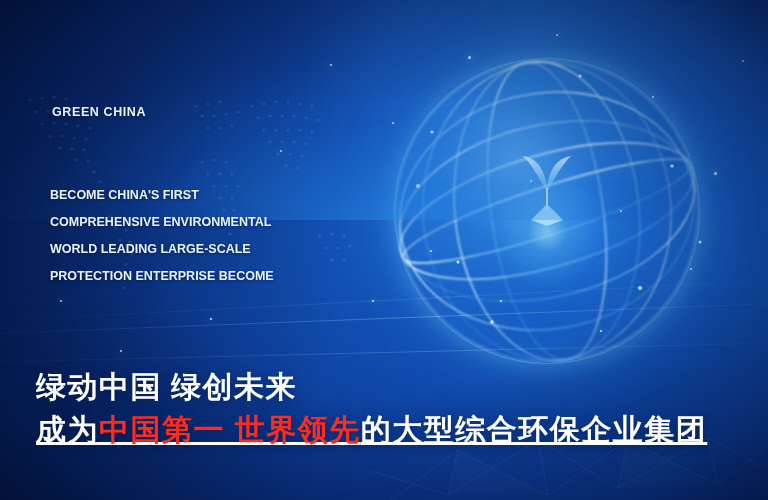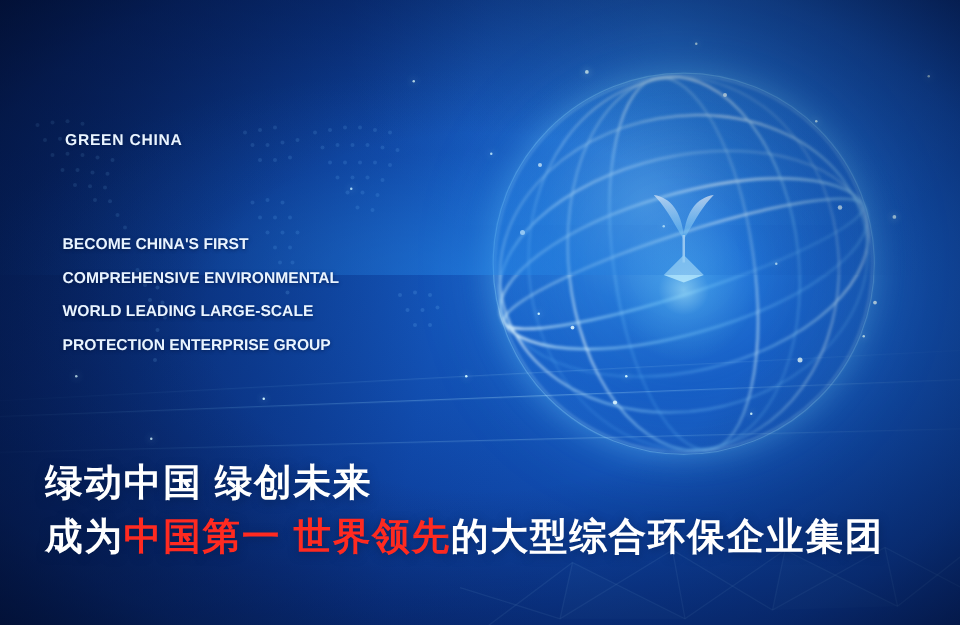--- a/index.html
+++ b/index.html
@@ -139,28 +139,30 @@
     left: 36px; bottom: 48px;
     text-shadow: 0 2px 8px rgba(0,25,70,0.55);
   }
   .cn-line1 {
     color: #ffffff;
     font-size: 30px;
     font-weight: bold;
     letter-spacing: 1.5px;
     line-height: 42px;
     white-space: nowrap;
+    font-family: Liberation Serif, serif;
   }
   .cn-line2 {
     font-size: 30px;
     font-weight: bold;
     letter-spacing: 1.5px;
     line-height: 44px;
     color: #ffffff;
     white-space: nowrap;
+    text-decoration: underline;
   }
   .cn-accent { color: #ff2a20; }
 </style>
 </head>
 <body>
 
 <div id="stage">
 
   <div class="bg-layer top-glow"></div>
   <div class="bg-layer left-dark"></div>
@@ -382,21 +384,21 @@
   <div class="bg-layer vignette"></div>
 
   <div class="en-block-top">
     <div class="en-line">GREEN CHINA</div>
   </div>
 
   <div class="en-block-mid">
     <div class="en-line">BECOME CHINA'S FIRST</div>
     <div class="en-line">COMPREHENSIVE ENVIRONMENTAL</div>
     <div class="en-line">WORLD LEADING LARGE-SCALE</div>
-    <div class="en-line">PROTECTION ENTERPRISE GROUP</div>
+    <div class="en-line">PROTECTION ENTERPRISE BECOME</div>
   </div>
 
   <div class="cn-block">
     <div class="cn-line1">绿动中国 绿创未来</div>
     <div class="cn-line2">
       <span>成为</span><span class="cn-accent">中国第一 世界领先</span><span>的大型综合环保企业集团</span>
     </div>
   </div>
 
 </div>

